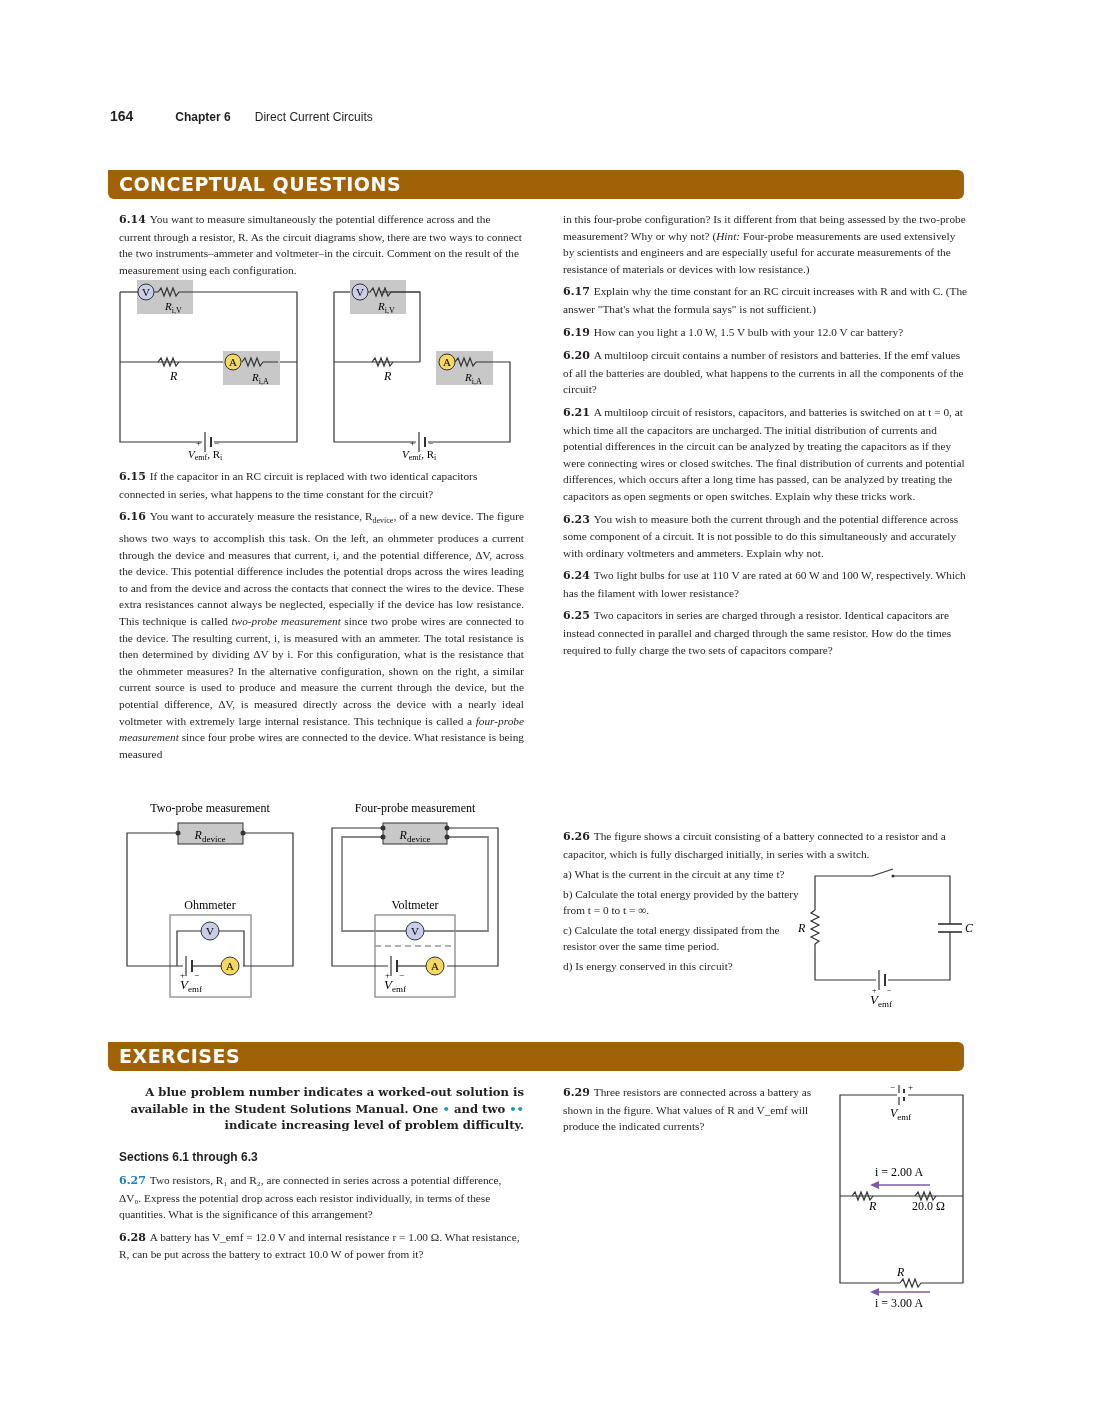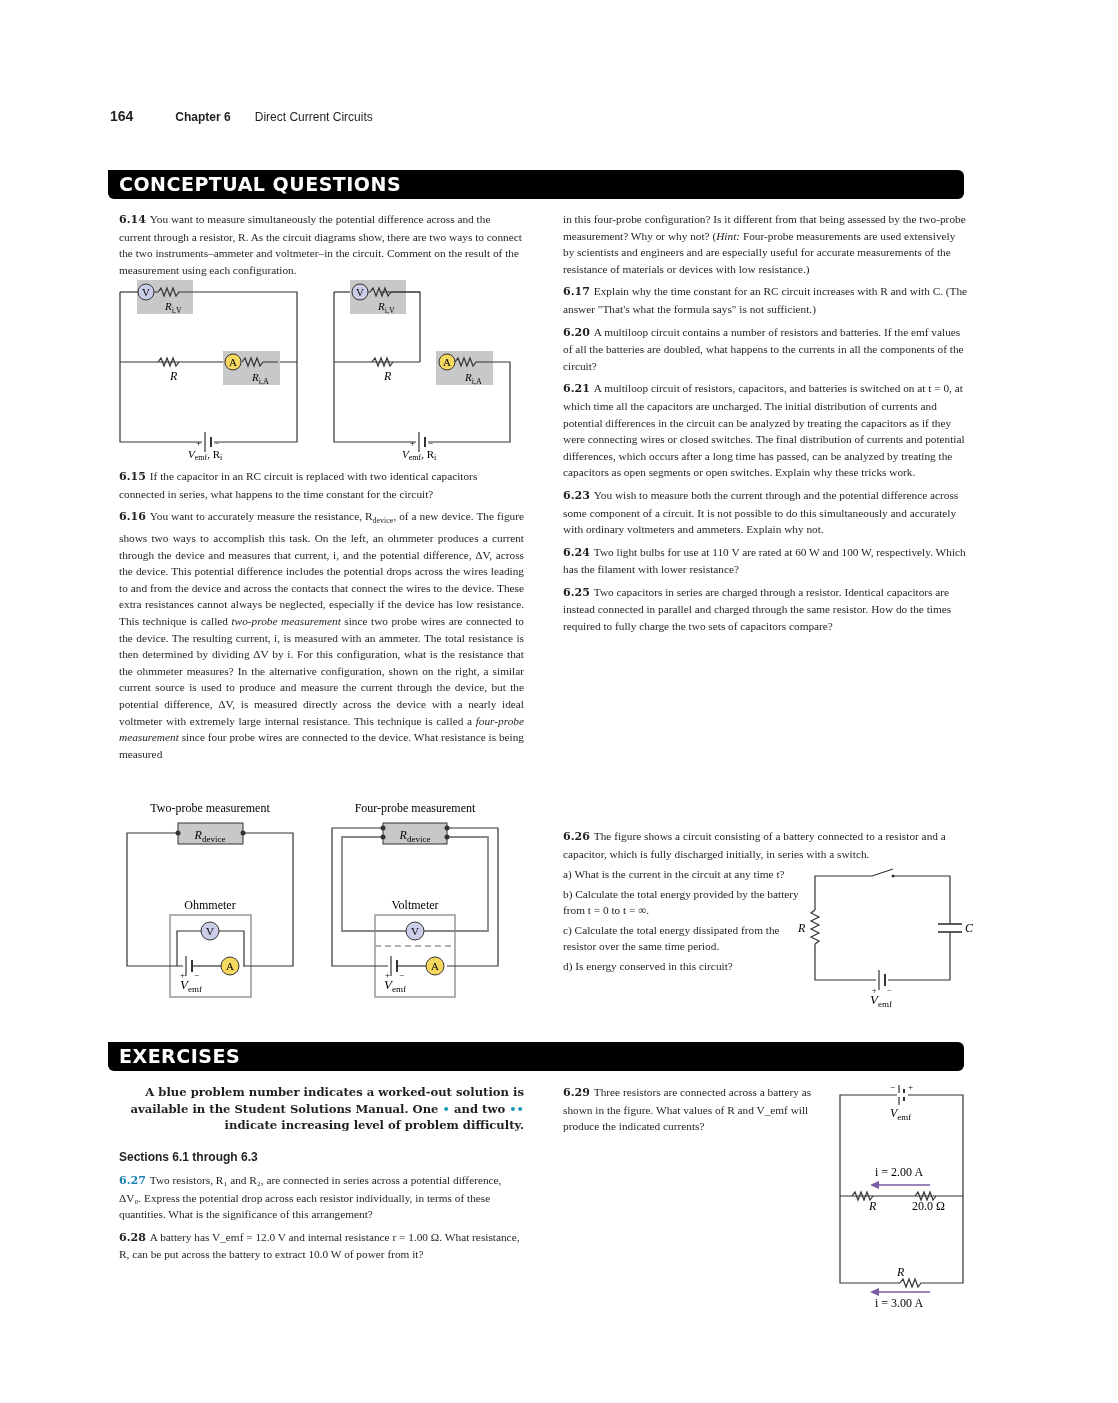--- a/index.html
+++ b/index.html
@@ -1,21 +1,21 @@
 <!DOCTYPE html>
 <html><head>
 <meta charset="utf-8">
 <style>
   html,body{margin:0;padding:0;background:#fff;}
   body{width:1118px;height:1403px;position:relative;font-family:"DejaVu Serif","Liberation Serif",serif;color:#231f20;overflow:hidden;}
   .abs{position:absolute;}
   .runhead{top:108px;left:110px;font-family:"Liberation Sans",sans-serif;font-size:12px;display:flex;align-items:baseline;}
   .pagenum{font-weight:bold;font-size:14px;margin-right:42px;}
   .chap{font-weight:bold;margin-right:24px;}
-  .banner{left:108px;width:856px;height:29px;background:#000000;border-radius:0 6px 6px 6px;color:#fff;font-family:"DejaVu Sans","Liberation Sans",sans-serif;font-weight:bold;font-size:19px;letter-spacing:0.5px;line-height:29px;padding-left:11px;box-sizing:border-box;}
+  .banner{left:108px;width:856px;height:29px;background:#a16207;border-radius:0 6px 6px 6px;color:#fff;font-family:"DejaVu Sans","Liberation Sans",sans-serif;font-weight:bold;font-size:19px;letter-spacing:0.5px;line-height:29px;padding-left:11px;box-sizing:border-box;}
   .col{font-size:11.3px;line-height:16.6px;font-family:"Liberation Serif",serif;}
   .col p{margin:0 0 6px 0;}
   .num{font-weight:bold;font-family:"DejaVu Serif",serif;font-size:11px;margin-right:4px;}
   .numblue{color:#1d82b5;}
   .note{font-family:"DejaVu Serif",serif;font-weight:bold;font-size:11.6px;line-height:16.6px;text-align:right;}
   .dot{color:#1d9bb5;}
   .sechead{font-family:"Liberation Sans",sans-serif;font-weight:bold;font-size:12px;}
   svg text{font-family:"Liberation Serif",serif;}
   .cap{font-family:"Liberation Serif",serif;font-size:12px;}
   sub{font-size:8px;}
@@ -149,20 +149,21 @@
       <line x1="287" y1="165" x2="287" y2="177" stroke-width="2"></line>
     </g>
   <text x="275" y="183" font-size="9">+</text>
     <text x="289" y="183" font-size="9">−</text>
   <text x="274" y="194" font-size="13" font-style="italic"><tspan>V</tspan><tspan font-size="9" font-style="normal" dy="3">emf</tspan></text>
 </svg>
 
 <div class="abs col" style="left:563px;top:211px;width:405px;">
   <p><span>in this four-probe configuration? Is it different from that being assessed by the two-probe measurement? Why or why not? (</span><em>Hint:</em><span> Four-probe measurements are used extensively by scientists and engineers and are especially useful for accurate measurements of the resistance of materials or devices with low resistance.)</span></p>
   <p><span class="num">6.17</span><span>Explain why the time constant for an RC circuit increases with R and with C. (The answer "That's what the formula says" is not sufficient.)</span></p>
+  <p><span class="num">6.19</span><span>How can you light a 1.0 W, 1.5 V bulb with your 12.0 V car battery?</span></p>
   <p><span class="num">6.20</span><span>A multiloop circuit contains a number of resistors and batteries. If the emf values of all the batteries are doubled, what happens to the currents in all the components of the circuit?</span></p>
   <p><span class="num">6.21</span><span>A multiloop circuit of resistors, capacitors, and batteries is switched on at t = 0, at which time all the capacitors are uncharged. The initial distribution of currents and potential differences in the circuit can be analyzed by treating the capacitors as if they were connecting wires or closed switches. The final distribution of currents and potential differences, which occurs after a long time has passed, can be analyzed by treating the capacitors as open segments or open switches. Explain why these tricks work.</span></p>
   <p><span class="num">6.23</span><span>You wish to measure both the current through and the potential difference across some component of a circuit. It is not possible to do this simultaneously and accurately with ordinary voltmeters and ammeters. Explain why not.</span></p>
   <p><span class="num">6.24</span><span>Two light bulbs for use at 110 V are rated at 60 W and 100 W, respectively. Which has the filament with lower resistance?</span></p>
   <p><span class="num">6.25</span><span>Two capacitors in series are charged through a resistor. Identical capacitors are instead connected in parallel and charged through the same resistor. How do the times required to fully charge the two sets of capacitors compare?</span></p>
 </div>
 
 <div class="abs col" style="left:563px;top:828px;width:405px;">
   <p><span class="num">6.26</span><span>The figure shows a circuit consisting of a battery connected to a resistor and a capacitor, which is fully discharged initially, in series with a switch.</span></p>
 </div>

